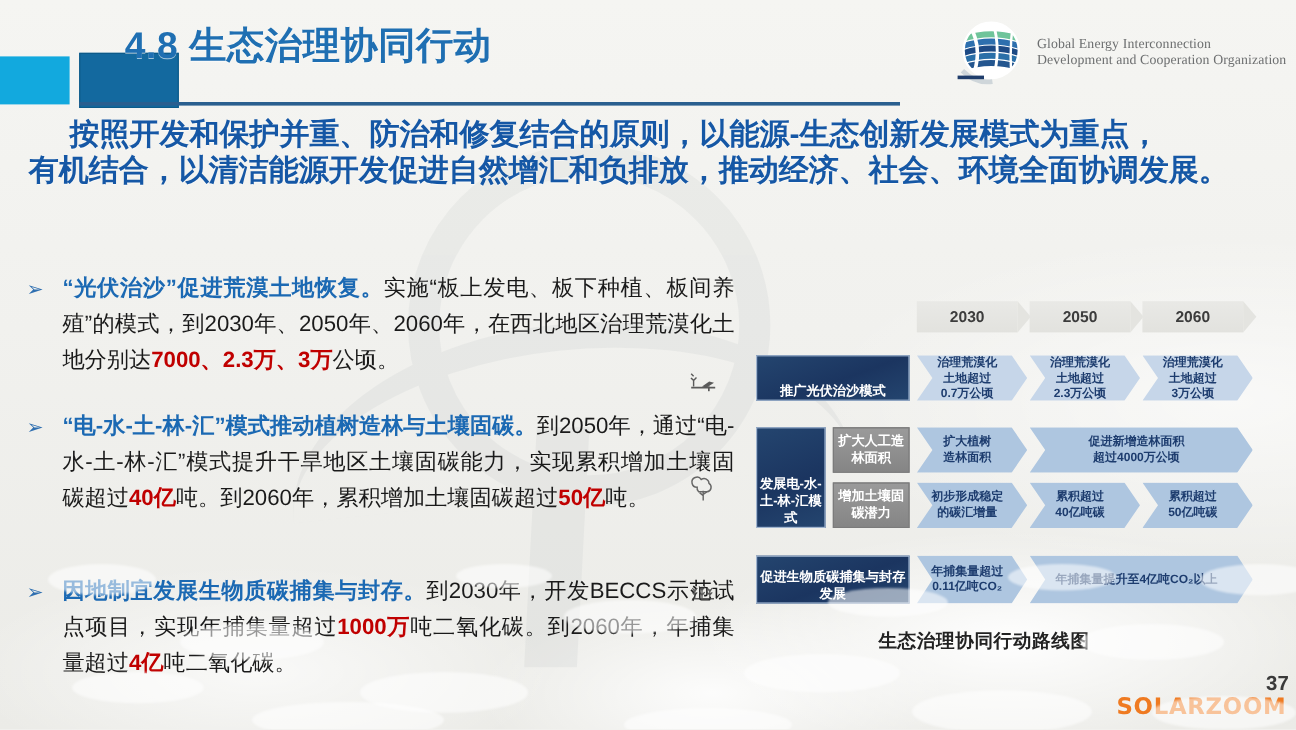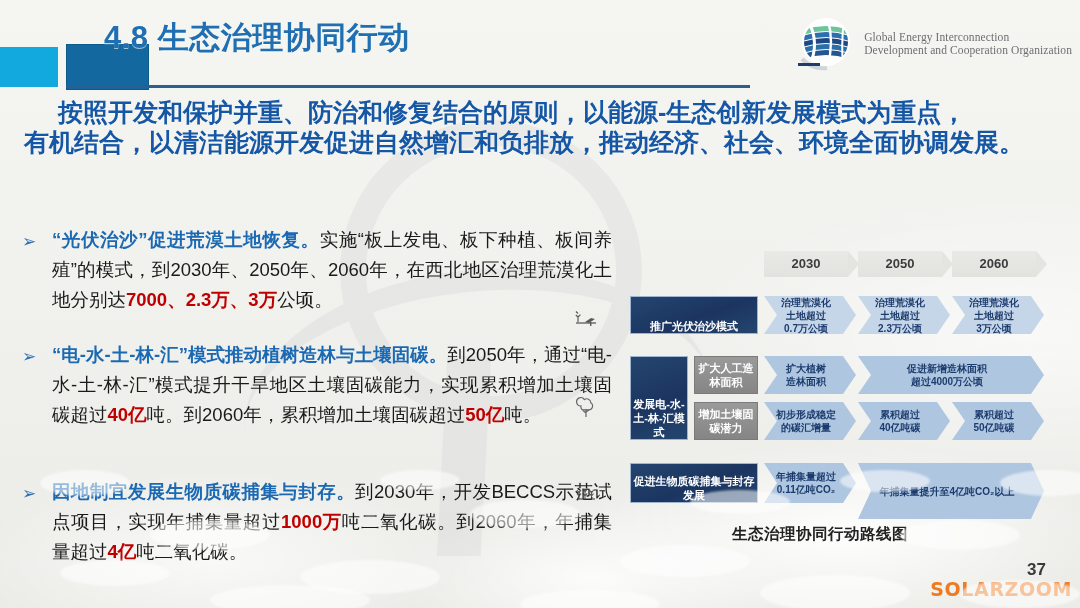--- a/index.html
+++ b/index.html
@@ -106,21 +106,21 @@
   }
   .chev.light{background:#c6d6e9;}
   .chev.mid{background:#aec6e0;}
   .icon-col{position:absolute;left:0;width:44px;text-align:center;color:#3a3a3a;}
   .ic{font-size:17px;line-height:1;opacity:.82;}
   #diagram-caption{
     position:absolute;left:566px;top:524px;width:508px;text-align:center;
     font-size:15.5px;font-weight:bold;color:#222;letter-spacing:.5px;
   }
   
-  #page-num{position:absolute;right:34px;bottom:28px;font-size:17px;font-weight:bold;color:#3a3a3a;}
+  #page-num{position:absolute;right:6px;bottom:28px;font-size:17px;font-weight:bold;color:#3a3a3a;}
   #watermark{
     position:absolute;right:8px;bottom:8px;font-size:19px;font-weight:bold;
     color:#ef7a21;letter-spacing:.6px;font-family:"DejaVu Sans",sans-serif;
   }
 </style>
 </head>
 <body>
 
 <div id="slide">
 
@@ -299,21 +299,21 @@
     <div class="row" style="top:215px;">
       <div class="navy" style="left:64px;top:0;width:128px;height:40px;">
         <span>促进生物质碳捕集与封存发展</span>
       </div>
       <div class="chev mid" style="left:198px;top:0;width:92px;height:40px;">
         <span>
           <span>年捕集量超过</span><br>
           <span>0.11亿吨CO₂</span>
         </span>
       </div>
-      <div class="chev mid" style="left:292px;top:0;width:186px;height:56px;">
+      <div class="chev mid" style="left:292px;top:0;width:186px;height:40px;">
         <span>年捕集量提升至4亿吨CO₂以上</span>
       </div>
     </div>
   </div>
 
   <div id="diagram-caption">生态治理协同行动路线图</div>
 
   <div id="page-num">37</div>
   <div id="watermark">SOLARZOOM</div>
 

